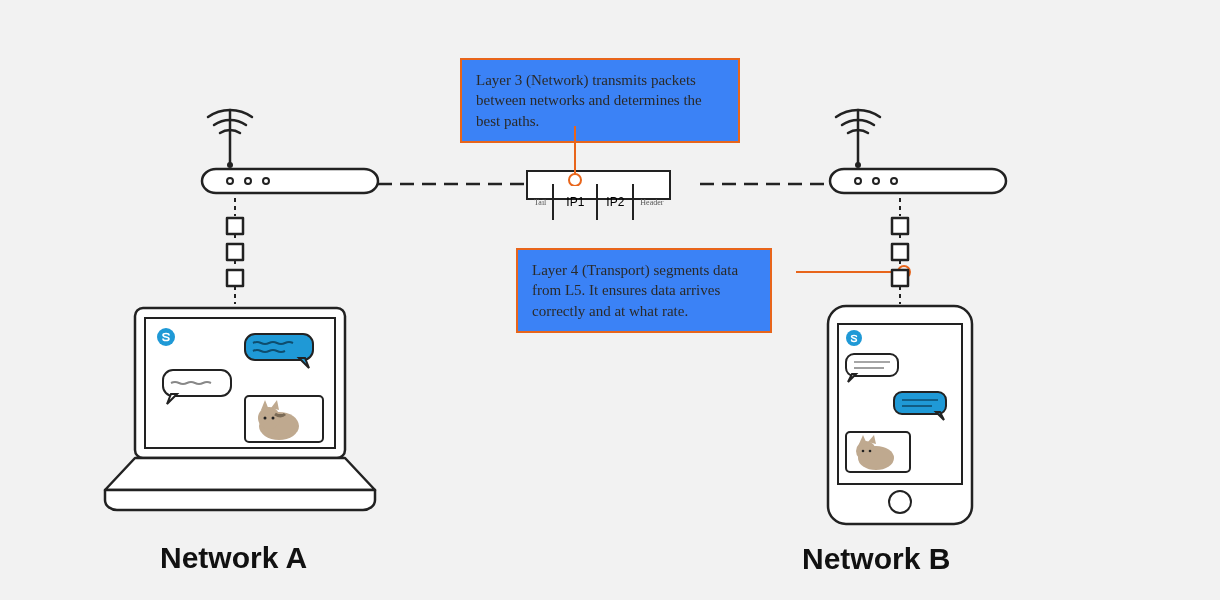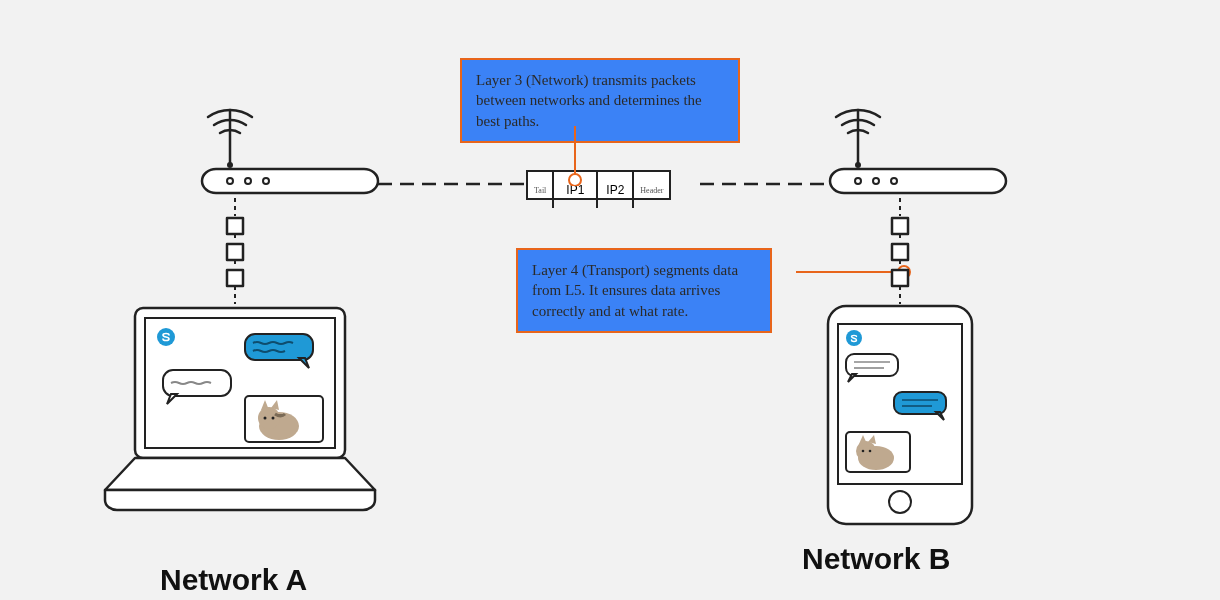--- a/index.html
+++ b/index.html
@@ -36,20 +36,21 @@
     height: 30px;
     align-items: stretch;
   }
   .packet .seg {
     border-right: 2px solid #222;
     font-size: 12px;
     display: flex;
     align-items: center;
     justify-content: center;
     padding: 18px 6px;
+    margin-top: 12px;
   }
   .packet .seg.small { font-size: 8px; color: #555; }
   .packet .seg:last-child { border-right: none; text-align: right; }
   svg.device { position: absolute; }
   .wifi-arc { fill: none; stroke: #222; stroke-width: 2.5; stroke-linecap: round; }
   .sketch { fill: none; stroke: #222; stroke-width: 2.5; stroke-linejoin: round; stroke-linecap: round; }
   .sketch-thin { fill: none; stroke: #222; stroke-width: 2; }
   .fill-white { fill: #fff; }
   .fill-blue { fill: #1f99d6; }
   .skype { fill: #1f99d6; }
@@ -205,14 +206,14 @@
     <rect x="0" y="0" width="64" height="40" rx="4" class="sketch-thin" fill="#d9ccba"></rect>
     <ellipse cx="30" cy="26" rx="18" ry="12" class="cat-body"></ellipse>
     <circle cx="20" cy="19" r="10" class="cat-body"></circle>
     <polygon points="13,12 17,3 21,12" class="cat-body"></polygon>
     <polygon points="22,10 28,3 30,12" class="cat-body"></polygon>
     <circle cx="17" cy="19" r="1.3" fill="#222"></circle>
     <circle cx="24" cy="19" r="1.3" fill="#222"></circle>
   </g>
 </svg>
 
-<div class="label-net" style="left:160px; top:563px;">Network A</div>
+<div class="label-net" style="left:160px; top:541px;">Network A</div>
 <div class="label-net" style="left:802px; top:542px;">Network B</div>
 
 </body></html>

